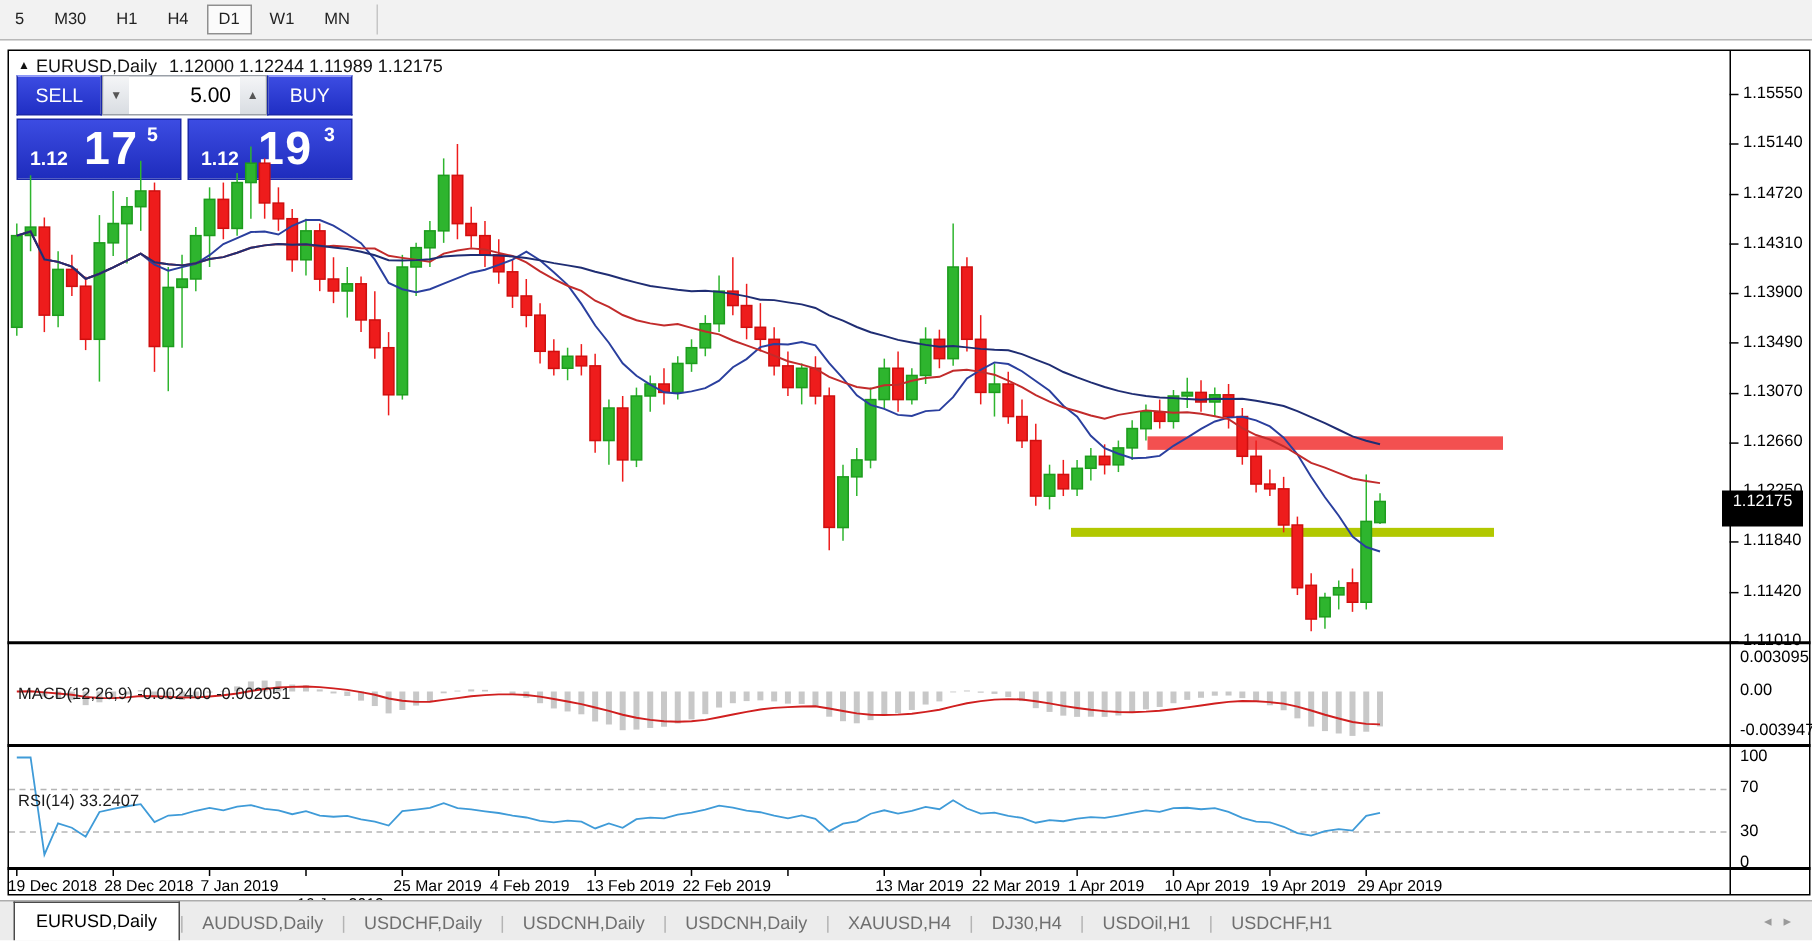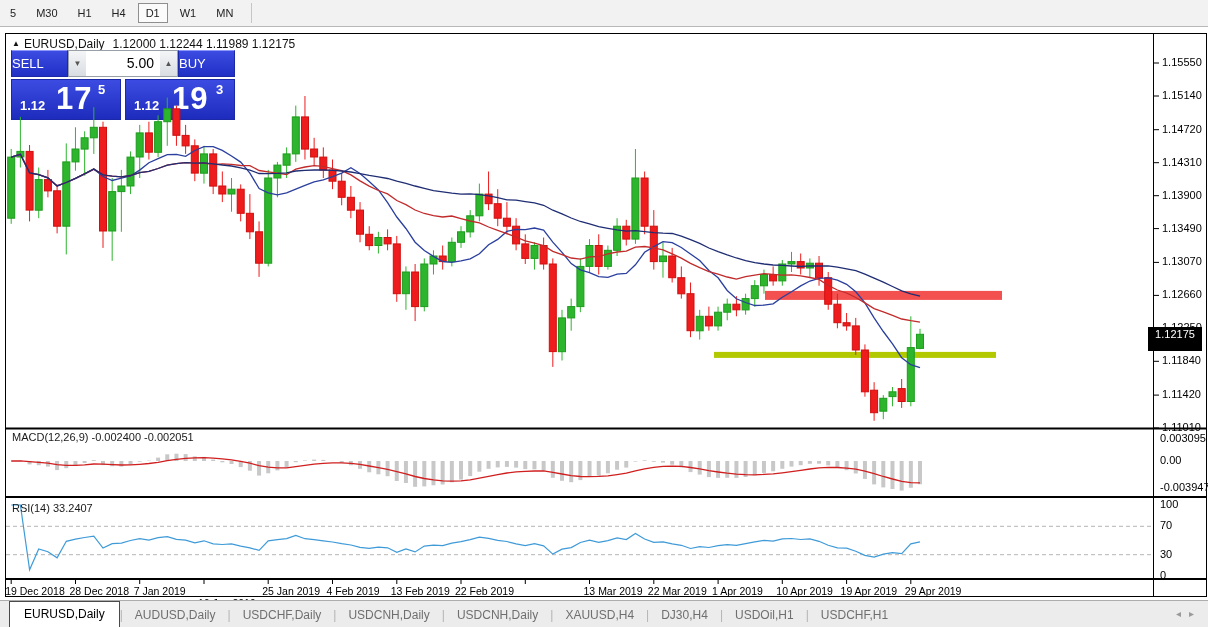--- a/index.html
+++ b/index.html
@@ -11,26 +11,26 @@
   .tf-sep{width:1px;height:20px;background:#c6c6c6;margin:0 8px;}
   
   .chart-window{position:absolute;left:5px;top:33px;width:1202px;height:564px;border:1px solid #000;background:#fff;box-sizing:border-box;}
   .chart-title{position:absolute;left:6px;top:3px;font-size:12px;color:#111;white-space:nowrap;}
   .chart-title .tri{font-size:8px;vertical-align:2px;margin-right:4px;}
   .chart-title .vals{margin-left:8px;}
   svg{position:absolute;left:0;top:0;}
   
   .ax-label{position:absolute;font-size:11px;color:#000;white-space:nowrap;}
   .cur-price-tag{position:absolute;left:1148px;width:54px;height:24px;background:#000;color:#fff;font-size:11px;text-align:center;line-height:14px;}
-  .ind-label{position:absolute;font-size:11px;color:#1a1a1a;white-space:nowrap;}
+  .ind-label{position:absolute;font-size:11px;color:#1a1a1a;white-space:nowrap;margin-top:26px;}
   .date-label{position:absolute;font-size:10.5px;color:#000;white-space:nowrap;}
   
   .trade-panel{position:absolute;left:5px;top:16px;width:224px;}
   .tp-row{display:flex;}
-  .tp-btn{width:57px;height:27px;background:linear-gradient(#3c4ce2,#202fc4);border:1px solid #1b28a8;border-top:1px solid #8d98f8;color:#fff;font-size:13px;line-height:26px;box-sizing:border-box;}
+  .tp-btn{width:57px;height:27px;background:linear-gradient(#3c4ce2,#202fc4);border:1px solid #1b28a8;border-top:1px solid #8d98f8;color:#fff;font-size:13px;text-align:center;line-height:26px;box-sizing:border-box;}
   .spinner{flex:1;height:27px;display:flex;border:1px solid #9aa0a8;box-sizing:border-box;background:#fff;}
   .spin-btn{width:17px;background:linear-gradient(#f4f5f7,#d9dde2);border:0;font-size:8px;color:#555;padding:0;line-height:25px;text-align:center;}
   .spin-val{flex:1;font-size:14px;color:#000;text-align:right;padding-right:6px;line-height:25px;}
   .price-box{width:110px;height:41px;background:linear-gradient(#3c4ce2,#1e2cbd);border:1px solid #1b28a8;color:#fff;box-sizing:border-box;margin-top:2px;position:relative;}
   .price-box .small{position:absolute;left:8px;bottom:6px;font-size:13px;font-weight:bold;}
   .price-box .big{position:absolute;left:44px;top:1px;font-size:31px;font-weight:bold;letter-spacing:1px;}
   .price-box .sup{position:absolute;left:86px;top:2px;font-size:13px;font-weight:bold;}
   .price-box.buy .big{left:46px;}
   .price-box.buy .sup{left:90px;}
   
@@ -448,21 +448,21 @@
       <div class="ax-label" style="left: 1160px; top: 454px;">0.00</div>
       <div class="ax-label" style="left: 1160px; top: 481px;">-0.003947</div>
       <div class="ax-label" style="left: 1160px; top: 498px;">100</div>
       <div class="ax-label" style="left: 1160px; top: 519.3px;">70</div>
       <div class="ax-label" style="left: 1160px; top: 547.7px;">30</div>
       <div class="ax-label" style="left: 1160px; top: 569px;">0</div>
       <div class="date-label" style="left: 5.2px; top: 585px;">19 Dec 2018</div>
       <div class="date-label" style="left: 69.46px; top: 585px;">28 Dec 2018</div>
       <div class="date-label" style="left: 133.72px; top: 585px;">7 Jan 2019</div>
       <div class="date-label" style="left: 197.98px; top: 585px; margin-top: 12px;">16 Jan 2019</div>
-      <div class="date-label" style="left: 262.24px; top: 585px;">25 Jan 2019</div>
+      <div class="date-label" style="left: 262.24px; top: 585px;">25 Mar 2019</div>
       <div class="date-label" style="left: 326.5px; top: 585px;">4 Feb 2019</div>
       <div class="date-label" style="left: 390.76px; top: 585px;">13 Feb 2019</div>
       <div class="date-label" style="left: 455.02px; top: 585px;">22 Feb 2019</div>
       <div class="date-label" style="left: 519.28px; top: 606px;">4 Mar 2019</div>
       <div class="date-label" style="left: 583.54px; top: 585px;">13 Mar 2019</div>
       <div class="date-label" style="left: 647.8px; top: 585px;">22 Mar 2019</div>
       <div class="date-label" style="left: 712.06px; top: 585px;">1 Apr 2019</div>
       <div class="date-label" style="left: 776.32px; top: 585px;">10 Apr 2019</div>
       <div class="date-label" style="left: 840.58px; top: 585px;">19 Apr 2019</div>
       <div class="date-label" style="left: 904.84px; top: 585px;">29 Apr 2019</div>

